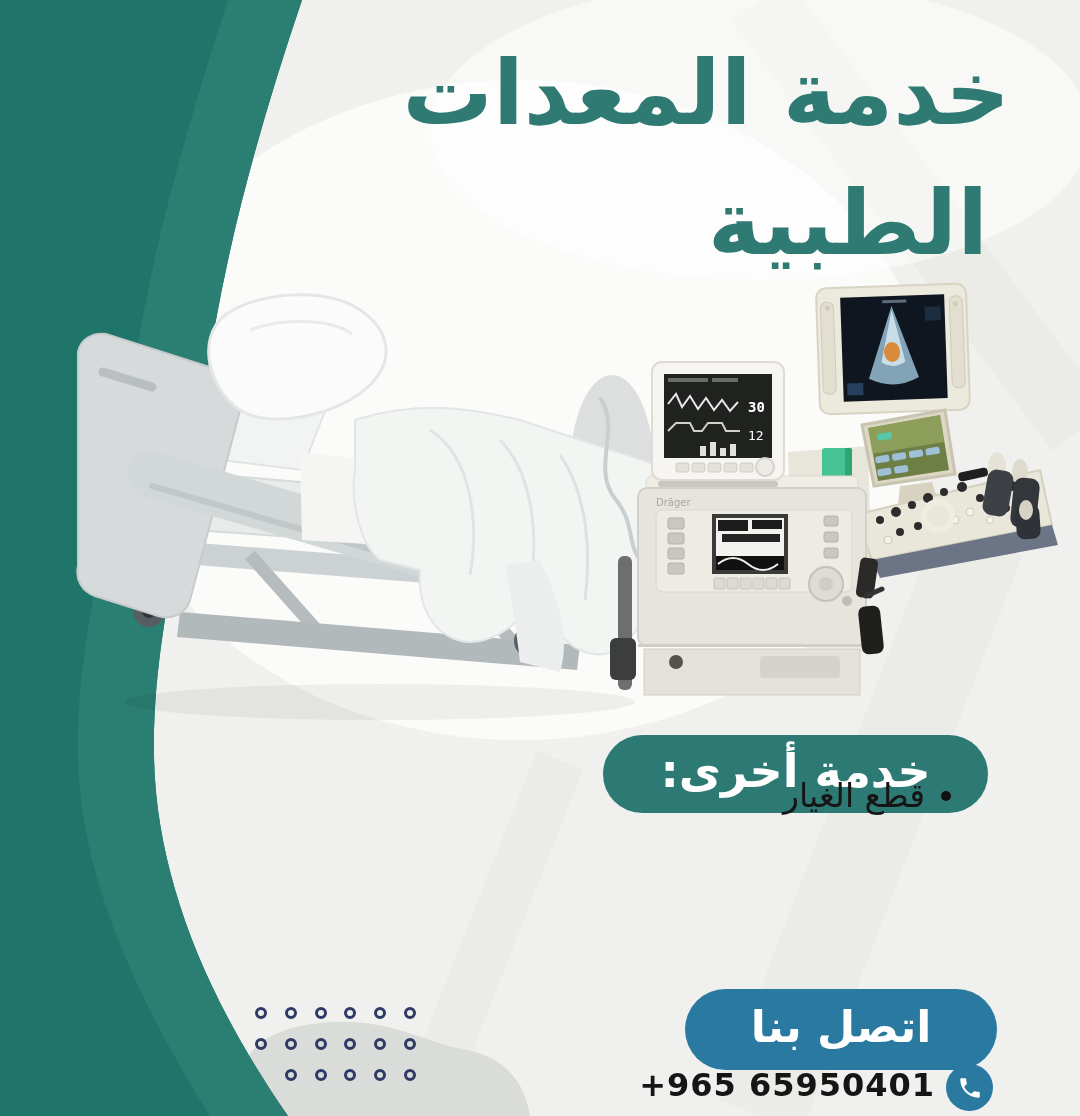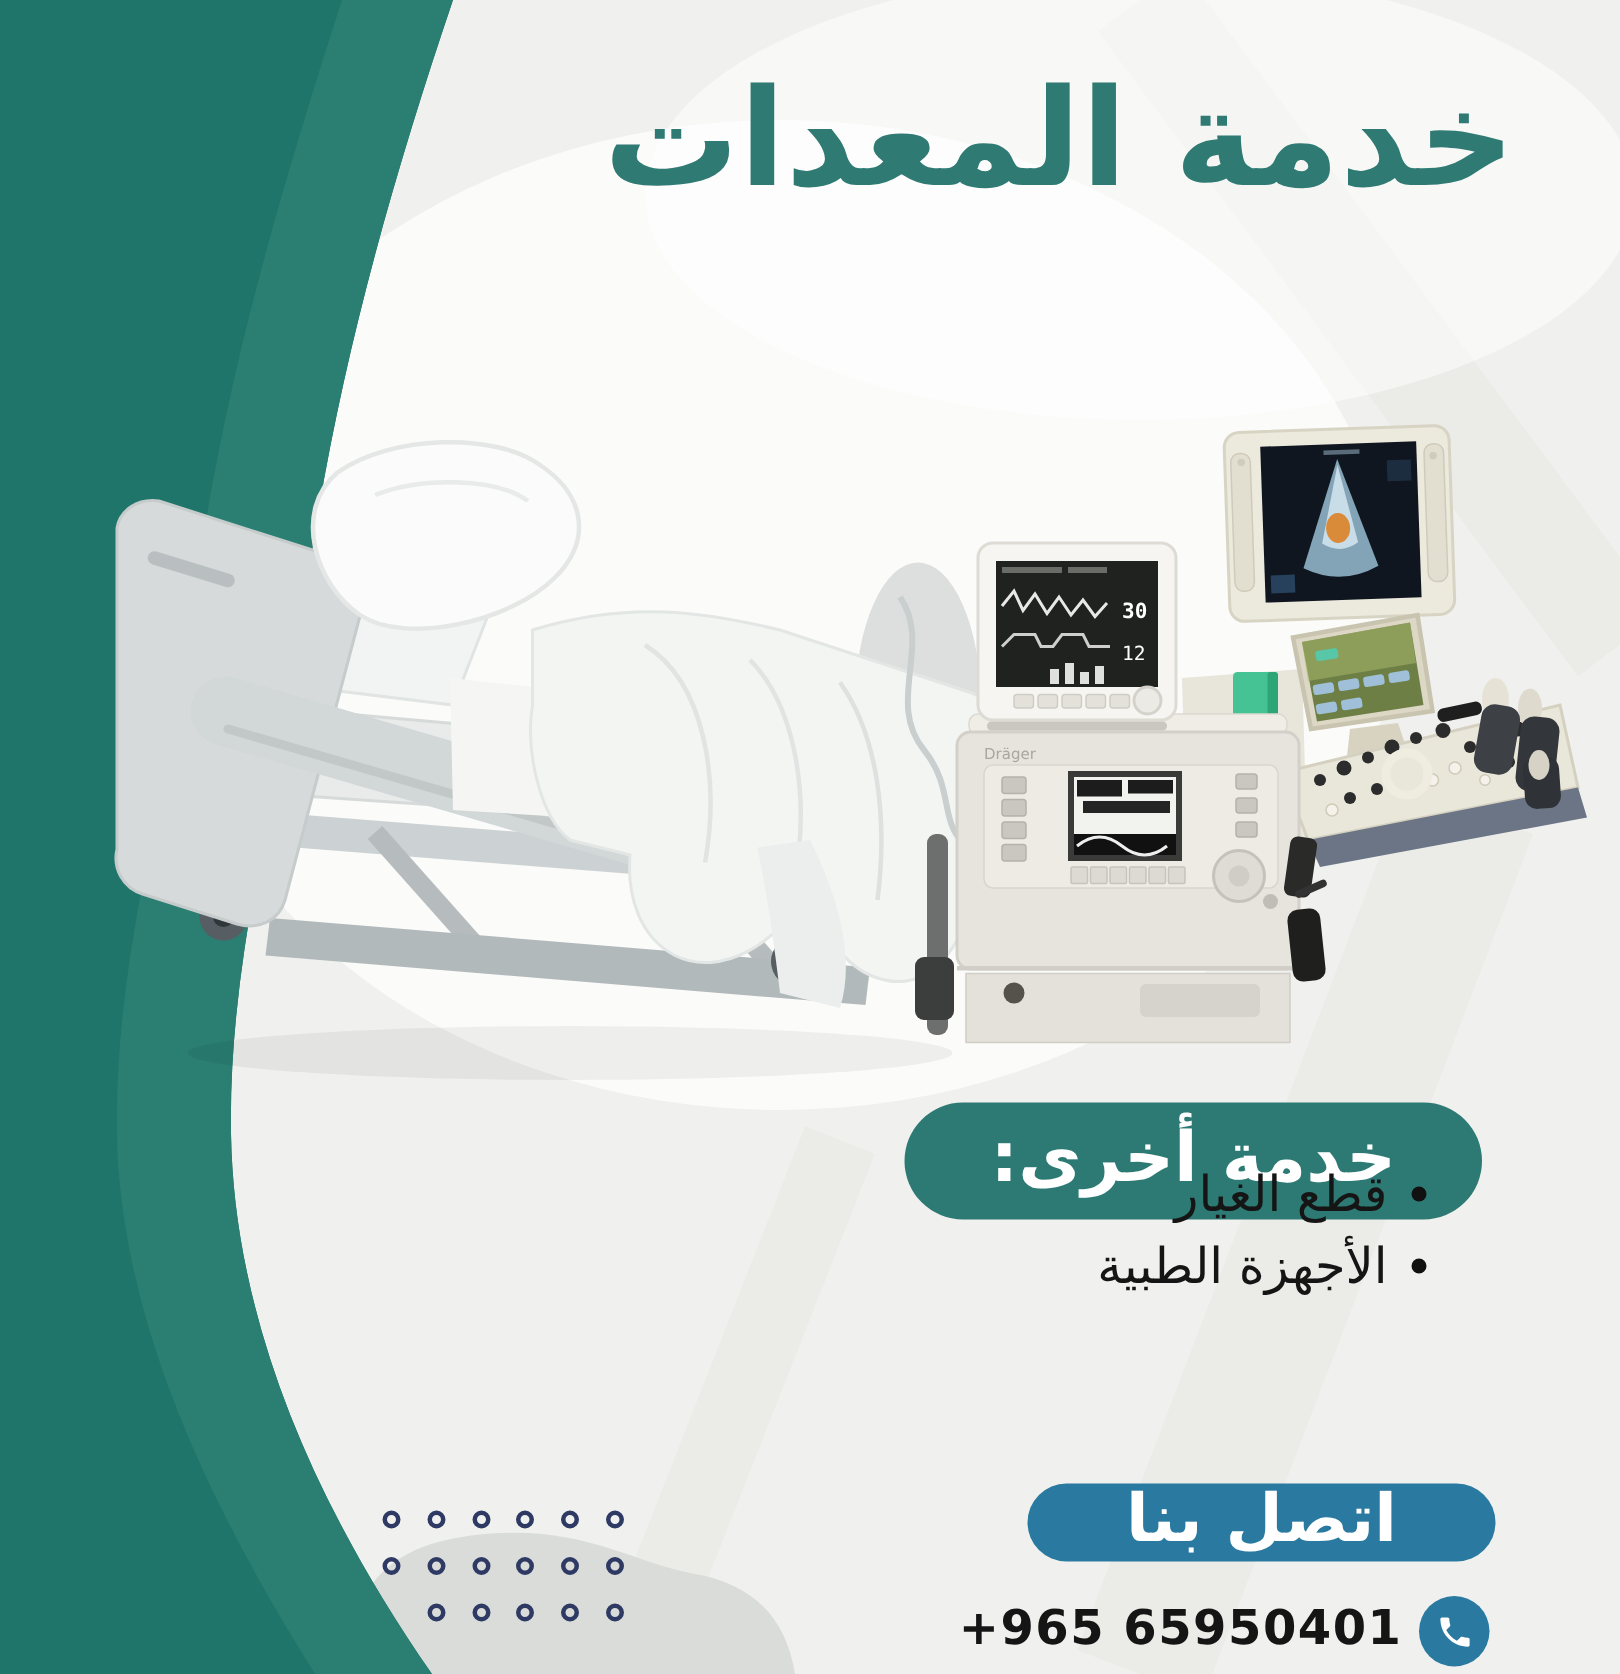--- a/index.html
+++ b/index.html
@@ -15,21 +15,21 @@
 
   .title-line{position:absolute;color:var(--title-teal);font-weight:bold;
               font-size:90px;line-height:1.05;text-align:right;direction:rtl;white-space:nowrap;margin-top:44px;}
   .title-l1{top:2px;right:70px;}
   .title-l2{top:132px;right:92px;}
 
   .pill{position:absolute;display:flex;align-items:center;justify-content:center;
         border-radius:999px;color:#ffffff;font-weight:bold;direction:rtl;white-space:nowrap;}
   .pill-services{left:603px;top:735px;width:385px;height:78px;background:var(--pill-teal);
                  font-size:46px;padding-bottom:6px;box-sizing:border-box;}
-  .pill-contact{left:685px;top:989px;width:312px;height:52px;background:var(--pill-blue);
+  .pill-contact{left:685px;top:989px;width:312px;height:81px;background:var(--pill-blue);
                 font-size:44px;padding-bottom:6px;box-sizing:border-box;cursor:pointer;text-align:center;}
 
   .services-list{position:absolute;top:776px;right:127px;width:360px;margin:0;padding:0;
                  list-style:none;direction:rtl;text-align:right;}
   .services-list li{position:relative;font-size:33px;line-height:40px;margin:0 0 8px 0;
                     color:var(--text-black);padding-right:28px;}
   .services-list li::before{content:"";position:absolute;right:2px;top:15px;width:10px;height:10px;
                     border-radius:50%;background:#111;}
 
   .phone-number{position:absolute;top:1066px;right:145px;font-size:32px;font-weight:bold;
@@ -259,28 +259,28 @@
             <rect x="724" y="463" width="13" height="9" rx="2"></rect>
           <rect x="740" y="463" width="13" height="9" rx="2"></rect>
         </g>
         <circle cx="765" cy="467" r="9" fill="#eceae4" stroke="#d4d2ca" stroke-width="2"></circle>
         <rect x="658" y="481" width="120" height="6" rx="3" fill="#c9c7c0"></rect>
       </g>
     </g>
   </svg>
 
   <div class="title-line title-l1">خدمة المعدات</div>
+  <div class="title-line title-l2">الطبية</div>
 
   <div class="pill pill-services">
     <span>خدمة أخرى:</span>
   </div>
 
   <ul class="services-list">
     <li>قطع الغيار</li>
-    <li>الأجهزة الطبية</li>
   </ul>
 
   <div class="pill pill-contact">
     <span>اتصل بنا</span>
   </div>
 
   <div class="phone-number" dir="ltr">+965 65950401</div>
 
   <div class="phone-badge">
     <svg viewBox="0 0 24 24">

